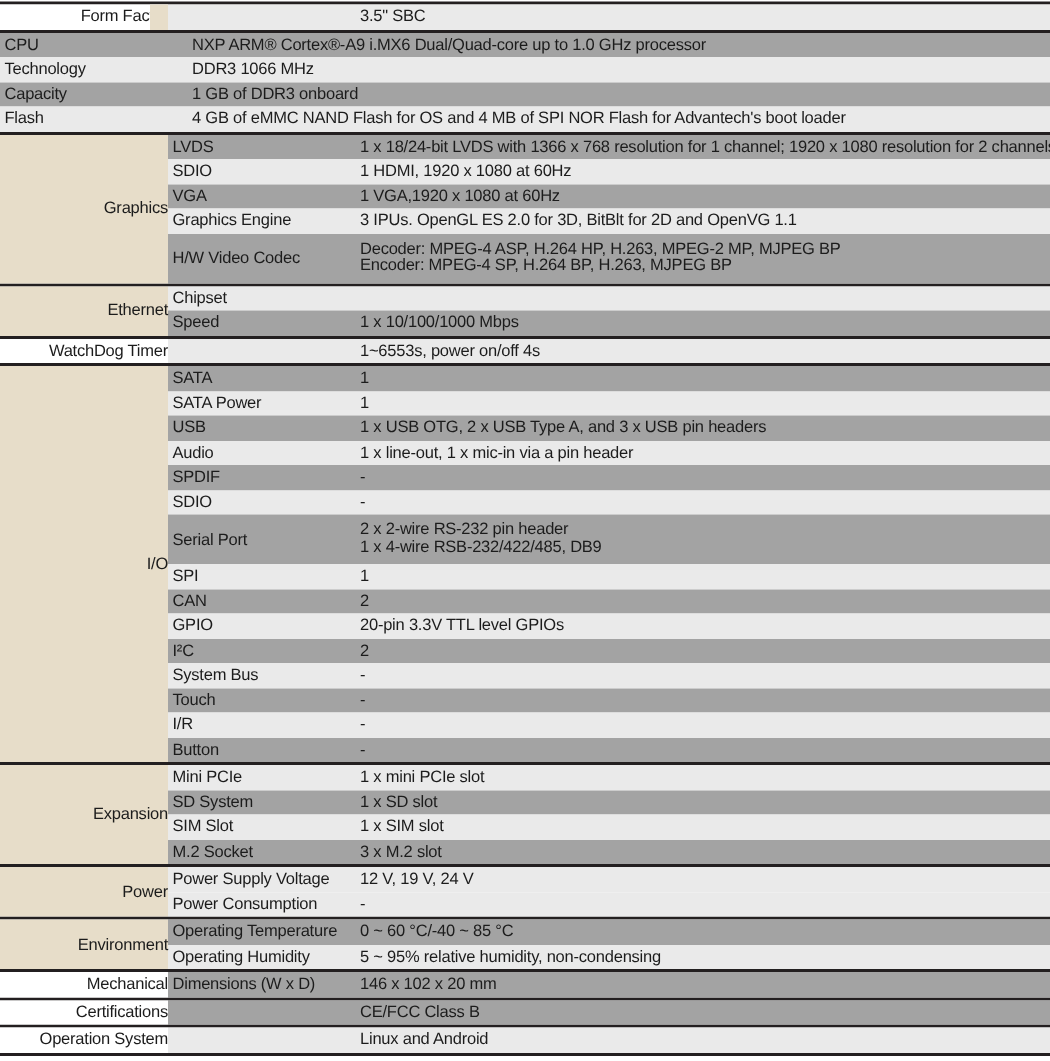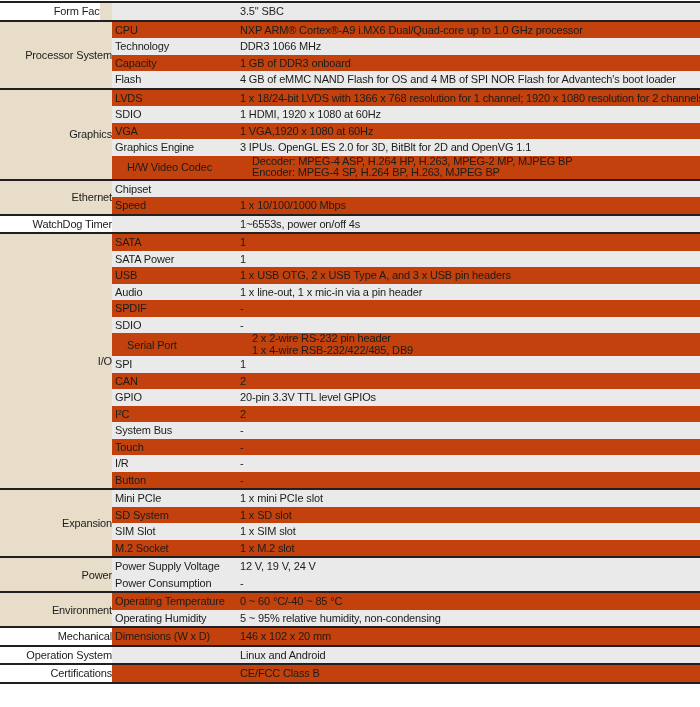--- a/index.html
+++ b/index.html
@@ -44,24 +44,24 @@
     flex: 1;
     display: flex;
     flex-direction: column;
     min-width: 0;
   }
   .row {
     display: flex;
     align-items: center;
     height: 16.5px;
     box-sizing: border-box;
-    background: #c2410c;
+    background: #a3a3a3;
   }
   .row.gray { background: #eaeaea; }
-  .row.double { height: 23px; padding-left: 12px; }
+  .row.double { height: 33px; }
   .sub-cell {
     flex: 0 0 128px;
     width: 128px;
     box-sizing: border-box;
     padding-left: 3px;
     white-space: nowrap;
     overflow: hidden;
   }
   .val-cell {
     flex: 1;
@@ -81,23 +81,20 @@
         <div class="notch"></div>
       </div>
       <div class="rows">
         <div class="row gray">
           <div class="sub-cell"></div>
           <div class="val-cell">3.5" SBC</div>
         </div>
       </div>
     </div>
     <div class="section">
-      <div class="cat-cell beige">
-        <span class="cat-label">Processor System</span>
-      </div>
       <div class="rows">
         <div class="row">
           <div class="sub-cell">CPU</div>
           <div class="val-cell">NXP ARM® Cortex®-A9 i.MX6 Dual/Quad-core up to 1.0 GHz processor</div>
         </div>
         <div class="row gray">
           <div class="sub-cell">Technology</div>
           <div class="val-cell">DDR3 1066 MHz</div>
         </div>
         <div class="row">
@@ -247,21 +244,21 @@
         <div class="row">
           <div class="sub-cell">SD System</div>
           <div class="val-cell">1 x SD slot</div>
         </div>
         <div class="row gray">
           <div class="sub-cell">SIM Slot</div>
           <div class="val-cell">1 x SIM slot</div>
         </div>
         <div class="row">
           <div class="sub-cell">M.2 Socket</div>
-          <div class="val-cell">1 x M.2 slot</div>
+          <div class="val-cell">3 x M.2 slot</div>
         </div>
       </div>
     </div>
     <div class="section">
       <div class="cat-cell beige">
         <span class="cat-label">Power</span>
       </div>
       <div class="rows">
         <div class="row gray">
           <div class="sub-cell">Power Supply Voltage</div>
@@ -294,33 +291,33 @@
       </div>
       <div class="rows">
         <div class="row">
           <div class="sub-cell">Dimensions (W x D)</div>
           <div class="val-cell">146 x 102 x 20 mm</div>
         </div>
       </div>
     </div>
     <div class="section">
       <div class="cat-cell">
+        <span class="cat-label">Certifications</span>
+      </div>
+      <div class="rows">
+        <div class="row">
+          <div class="sub-cell"></div>
+          <div class="val-cell">CE/FCC Class B</div>
+        </div>
+      </div>
+    </div>
+    <div class="section">
+      <div class="cat-cell">
         <span class="cat-label">Operation System</span>
       </div>
       <div class="rows">
         <div class="row gray">
           <div class="sub-cell"></div>
           <div class="val-cell">Linux and Android</div>
-        </div>
-      </div>
-    </div>
-    <div class="section">
-      <div class="cat-cell">
-        <span class="cat-label">Certifications</span>
-      </div>
-      <div class="rows">
-        <div class="row">
-          <div class="sub-cell"></div>
-          <div class="val-cell">CE/FCC Class B</div>
         </div>
       </div>
     </div>
   </div>
 
 </body></html>

